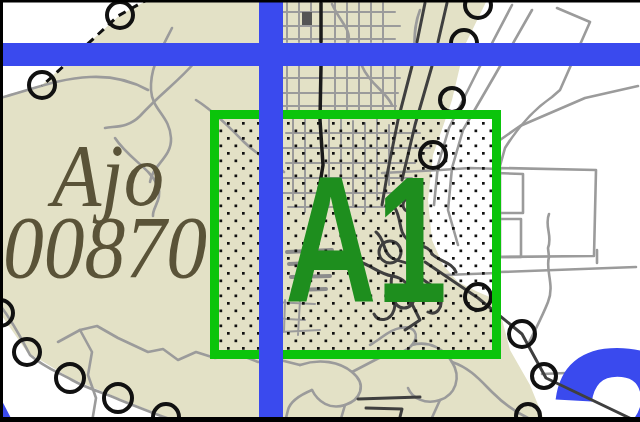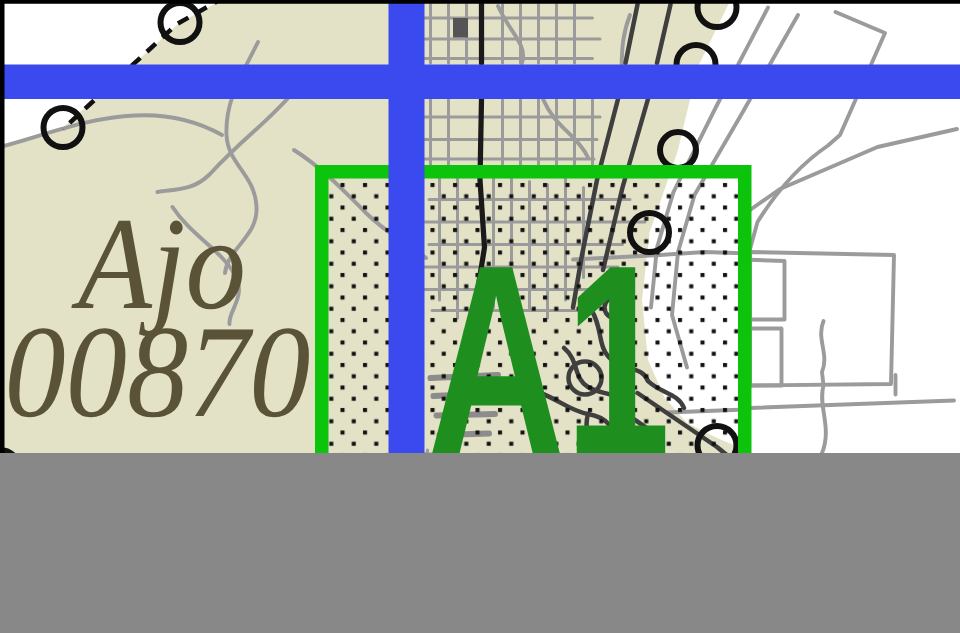--- a/index.html
+++ b/index.html
@@ -1,18 +1,18 @@
 <!DOCTYPE html>
 <html style="--c-background: #ffffff; --c-land: #e3e1c6; --c-grid_blue: #3a4aee; --c-cell_border: #0bc40b; --c-cell_label: #1e8e1e; --c-place_label: #5a5338; --c-road_light: #9b9b9b; --c-road_mid: #8c8c8c; --c-road_dark: #3f3f3f; --c-road_black: #1a1a1a; --c-marker: #111111; --c-frame: #000000;"><head>
 <meta charset="utf-8">
 <style>
   html,body{margin:0;padding:0;background:#888;}
   .viewport{
     position:relative;
-    width:640px;height:302px;
+    width:640px;height:422px;
     overflow:hidden;
     background:var(--c-background,#fff);
     font-family:"Liberation Sans",sans-serif;
   }
   svg{display:block;}
   .land{fill:var(--c-land,#e3e1c6);}
   .offmap{fill:var(--c-background,#fff);}
   .road-light{fill:none;stroke:var(--c-road_light,#9b9b9b);stroke-width:2.6;stroke-linecap:round;stroke-linejoin:round;}
   .road-grid{fill:none;stroke:var(--c-road_light,#9b9b9b);stroke-width:2;stroke-linecap:round;}
   .road-blob{fill:none;stroke:var(--c-road_mid,#8c8c8c);stroke-width:4;stroke-linecap:round;}

